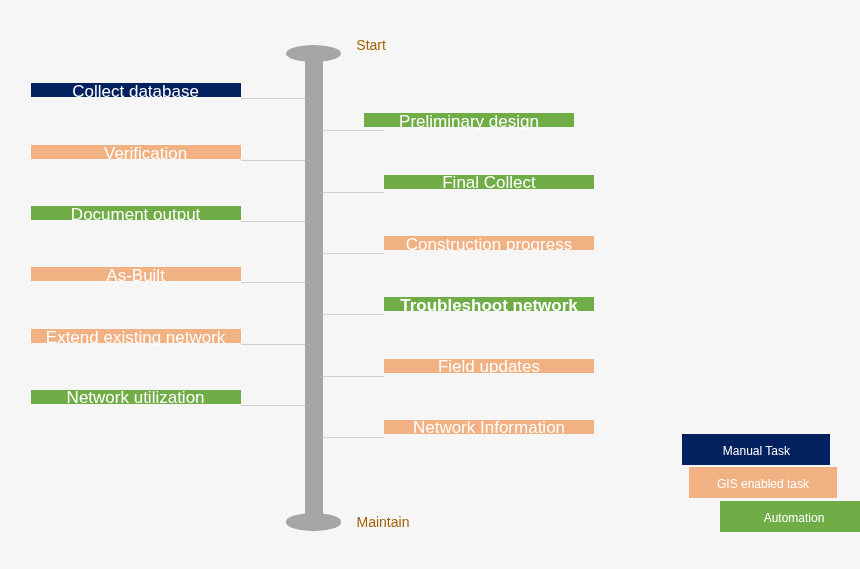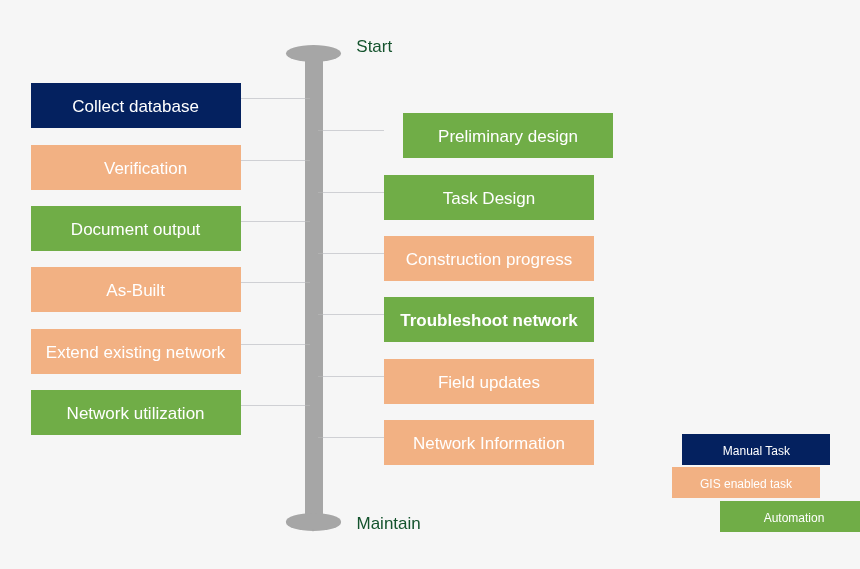--- a/index.html
+++ b/index.html
@@ -34,21 +34,21 @@
     width:0; height:0;
     border-left:1.4px solid transparent;
     border-right:1.4px solid transparent;
     border-top:3.4px solid #a6a6a6;
   }
 
   
   .task-box {
     position:absolute;
     box-sizing:border-box;
-    width:210px; height:45px;
+    width:210px; height:14px;
     display:flex; align-items:center; justify-content:center;
     color:#ffffff;
     font-size:17px;
     line-height:1;
     white-space:nowrap;
     padding-top:2px;
   }
   .task-box.manual     { background:#04215f; }
   .task-box.gis        { background:#f2b183; }
   .task-box.automation { background:#70ad47; }
@@ -65,22 +65,22 @@
     white-space:nowrap;
     padding-top:3px;
   }
   .legend-box.manual     { background:#04215f; }
   .legend-box.gis        { background:#f2b183; }
   .legend-box.automation { background:#70ad47; }
 
   
   .axis-label {
     position:absolute;
-    color:#14532d;
-    font-size:17px;
+    color:#a16207;
+    font-size:14px;
     line-height:1;
     white-space:nowrap;
   }
 
   
   .task-box > span,
   .legend-box > span,
   .axis-label { filter:opacity(1); }
 </style>
 </head>
@@ -149,45 +149,45 @@
     </div>
     <div class="task-box gis" style="left:30.6px; top:329.0px;">
       <span>Extend existing network</span>
     </div>
     <div class="task-box automation" style="left:30.6px; top:389.9px;">
       <span>Network utilization</span>
     </div>
   </div>
 
   <div id="right-column">
-    <div class="task-box automation" style="left:403px; top:113.4px;justify-content:center;">
+    <div class="task-box automation" style="left:364px; top:113.4px;justify-content:center;">
       <span>Preliminary design</span>
     </div>
     <div class="task-box automation" style="left:384px; top:174.8px;">
-      <span>Task Design</span>
+      <span>Final Collect</span>
     </div>
     <div class="task-box gis" style="left:384px; top:236.0px;">
       <span>Construction progress</span>
     </div>
     <div class="task-box automation" style="left:384px; top:297.4px;font-weight:bold;">
       <span>Troubleshoot network</span>
     </div>
     <div class="task-box gis" style="left:384px; top:358.8px;">
       <span>Field updates</span>
     </div>
     <div class="task-box gis" style="left:384px; top:419.8px;">
       <span>Network Information</span>
     </div>
   </div>
 
   <div id="legend">
     <div class="legend-box manual" style="left:682.4px; top:434.4px;">
       <span>Manual Task</span>
     </div>
-    <div class="legend-box gis" style="left:672px; top:467.4px;">
+    <div class="legend-box gis" style="left:689px; top:467.4px;">
       <span>GIS enabled task</span>
     </div>
     <div class="legend-box automation" style="left:720px; top:500.8px;">
       <span>Automation</span>
     </div>
   </div>
 
 </div>
 
 </body></html>

